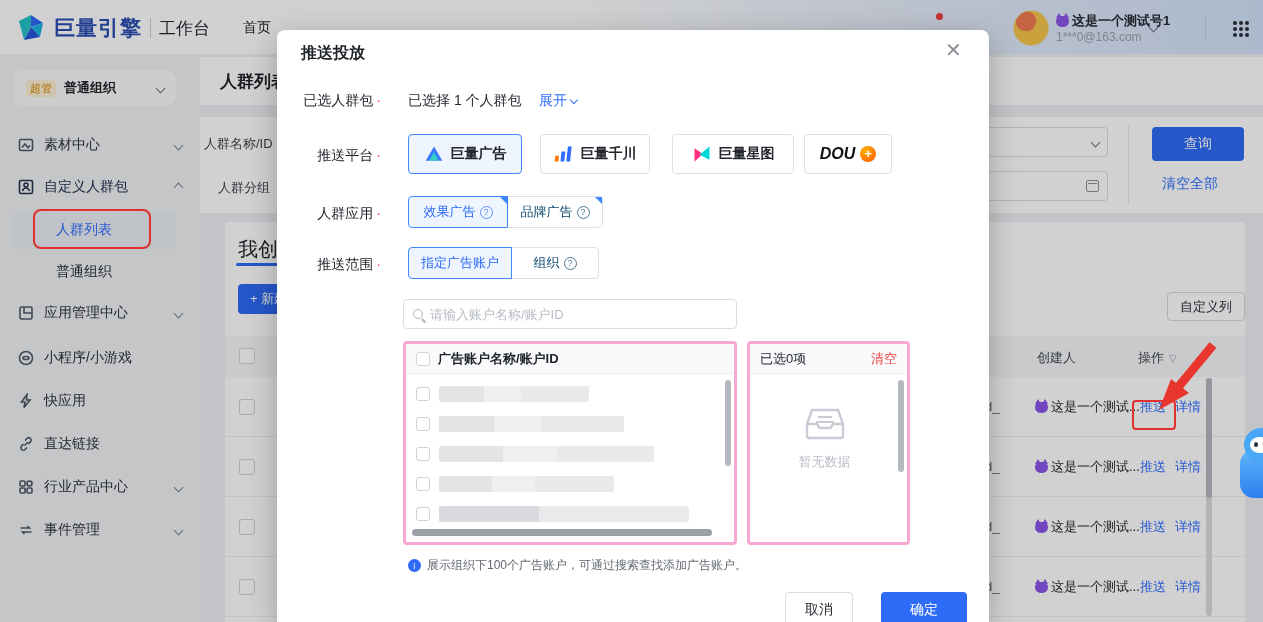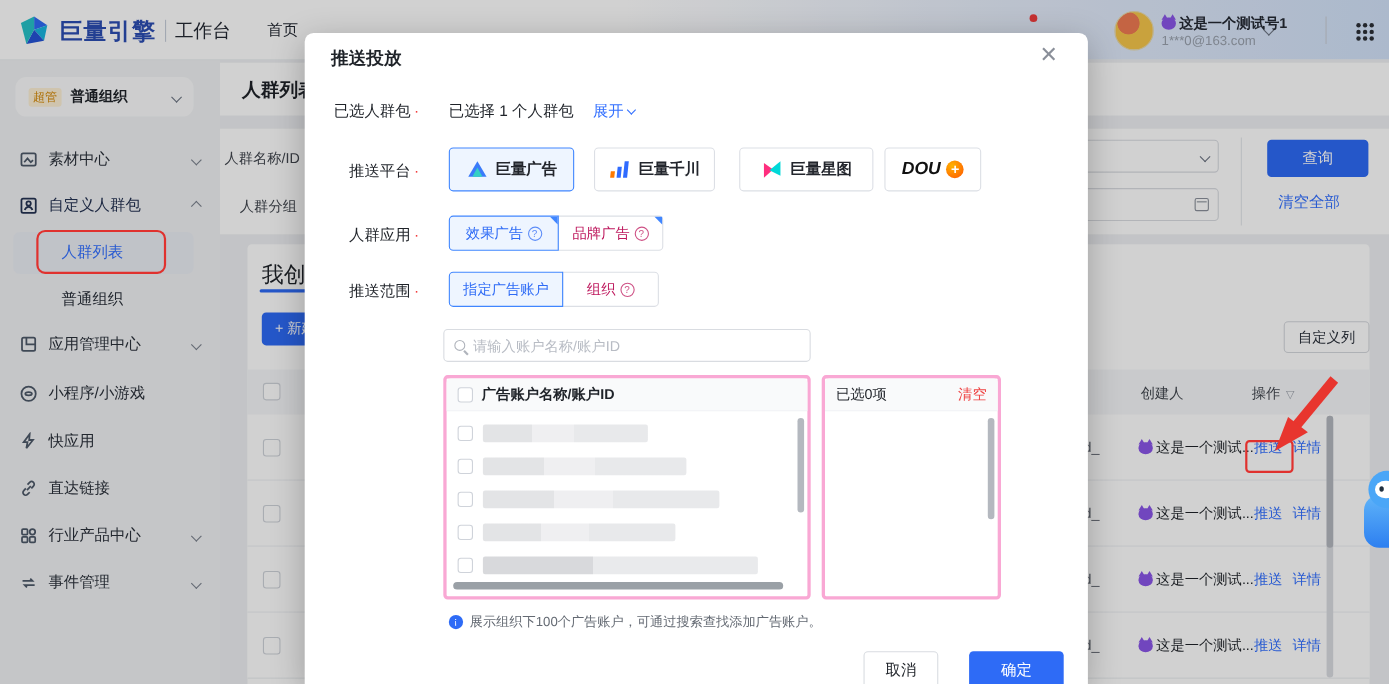--- a/index.html
+++ b/index.html
@@ -84,21 +84,21 @@
   .modal-title { position:absolute; left:24px; top:13px; font-size:16px; font-weight:600; }
   .modal-close { position:absolute; left:668px; top:10px; font-size:20px; color:#8a8f99; cursor:pointer; line-height:1; }
   .mlabel { position:absolute; font-size:14px; color:#1f2329; text-align:right; width:80px; }
   .req-dot { color:#f23c3c; margin-left:3px; }
   .mval { position:absolute; font-size:14px; color:#1f2329; }
   .link { color:#3370ff; cursor:pointer; }
   .plat-btn { position:absolute; top:104px; height:40px; background:#fff; border:1px solid #dcdfe5; border-radius:4px;
     display:flex; align-items:center; justify-content:center; gap:7px; cursor:pointer; font-size:14px; font-weight:600; color:#23262d; }
   .plat-btn.sel { background:#eef5ff; border:1px solid #4086ff; }
   .seg { position:absolute; height:32px; display:flex; align-items:center; justify-content:center; gap:4px;
-    background:#fff; border:1px solid #dcdfe5; font-size:13px; color:#be185d; cursor:pointer; }
+    background:#fff; border:1px solid #dcdfe5; font-size:13px; color:#0c4a6e; cursor:pointer; }
   .seg.sel { background:#eef5ff; border-color:#4086ff; color:#2e6bf6; z-index:2; }
   .seg.first { border-radius:4px 0 0 4px; }
   .seg.last { border-radius:0 4px 4px 0; margin-left:-1px; }
   .corner { position:absolute; right:0; top:0; width:0; height:0; border-top:7px solid #4086ff; border-left:7px solid transparent; }
   .help-icon { width:13px; height:13px; border:1px solid currentColor; border-radius:50%; font-size:9px; line-height:11px; text-align:center; opacity:.75; }
   .help-icon::after { content:"?"; }
   .search-box { position:absolute; left:126px; top:269px; width:334px; height:30px; border:1px solid #d9dce1; border-radius:4px;
     display:flex; align-items:center; padding:0 9px; gap:7px; }
   .search-box input { border:none; outline:none; font-size:13px; color:#1f2329; width:100%; font-family:inherit; background:transparent; }
   .search-box input::placeholder { color:#b8bcc4; }
@@ -408,20 +408,28 @@
       </div>
     <span class="vscroll" style="right:3px;top:36px;height:86px"></span>
     <span class="hscroll" style="left:6px;bottom:6px;width:300px"></span>
   </div>
 
   <div class="panel" style="left:470px;width:163px">
     <div class="panel-hd" style="justify-content:space-between">
       <span>已选0项</span>
       <span style="color:#ef4444;cursor:pointer">清空</span>
     </div>
+    <div class="empty-wrap">
+      <svg width="42" height="36" viewBox="0 0 42 36">
+        <path d="M8 4 h26 l5 14 v12 a2 2 0 0 1 -2 2 H5 a2 2 0 0 1 -2 -2 V18 Z" fill="none" stroke="#c9ccd4" stroke-width="2.4"></path>
+        <path d="M3 18 h10 l2.5 4 h11 l2.5 -4 h10" fill="none" stroke="#c9ccd4" stroke-width="2.4"></path>
+        <path d="M14 11 h14 M12 16 h18" stroke="#c9ccd4" stroke-width="2.2"></path>
+      </svg>
+      <div style="margin-top:8px">暂无数据</div>
+    </div>
     <span class="vscroll" style="right:3px;top:36px;height:92px"></span>
   </div>
 
   <div class="note">
     <span class="info-i"></span>
     <span>展示组织下100个广告账户，可通过搜索查找添加广告账户。</span>
   </div>
 
   <button class="btn-cancel">取消</button>
   <button class="btn-confirm">确定</button>

